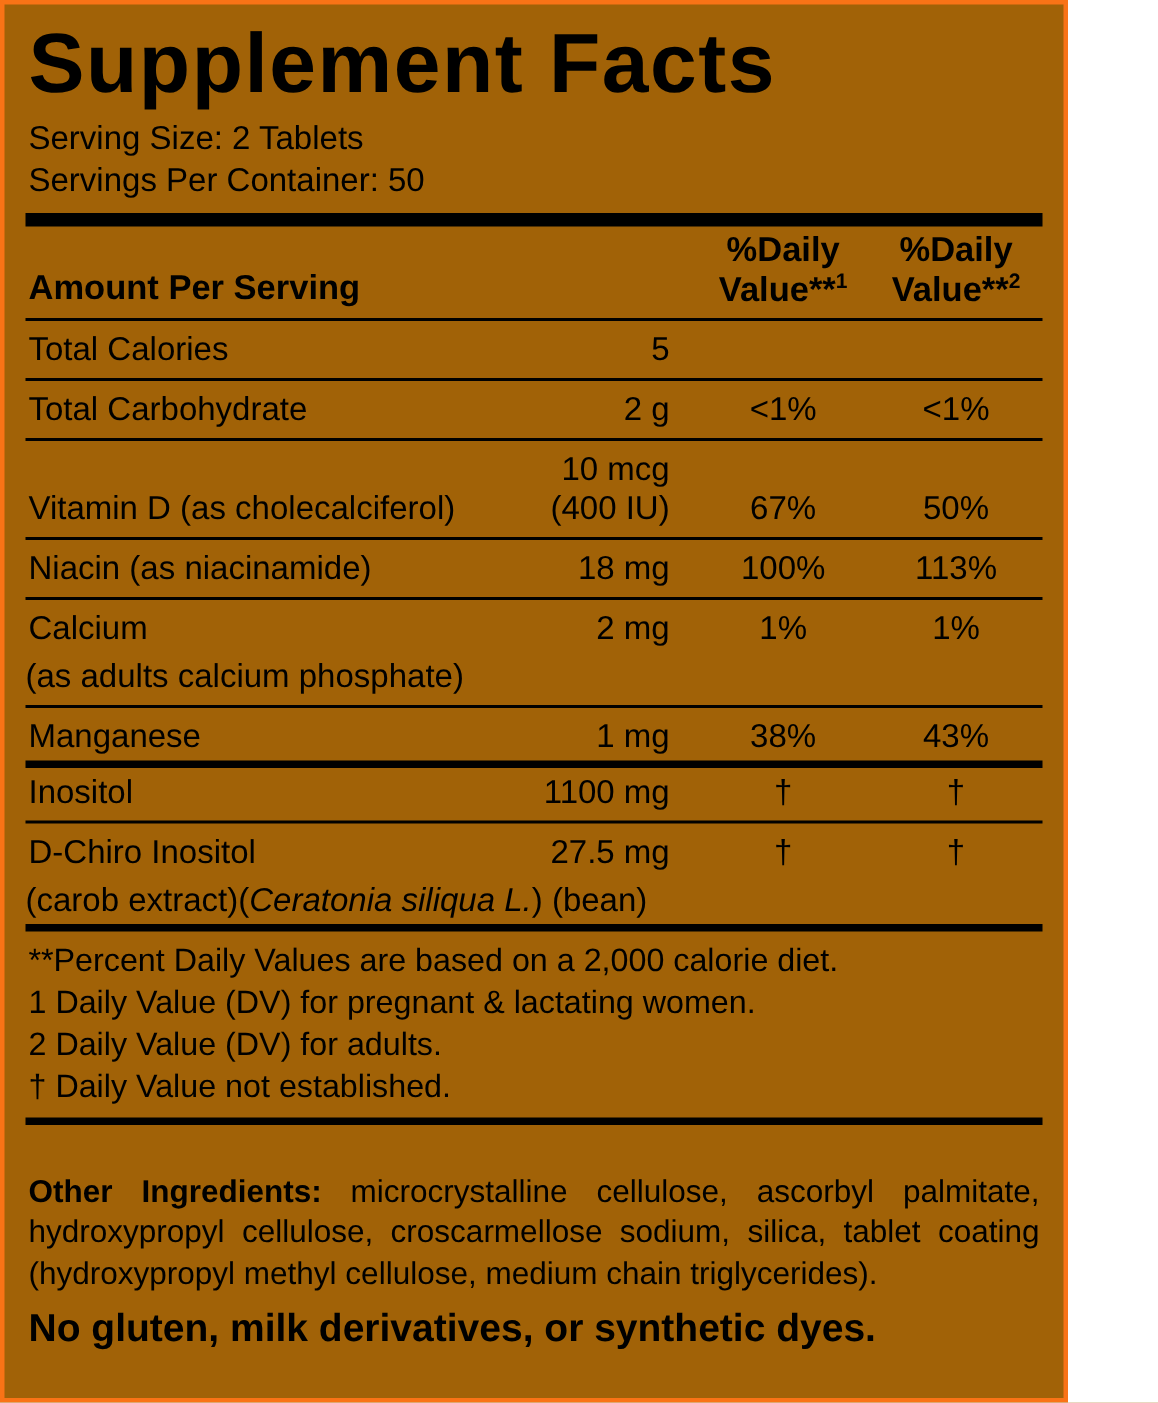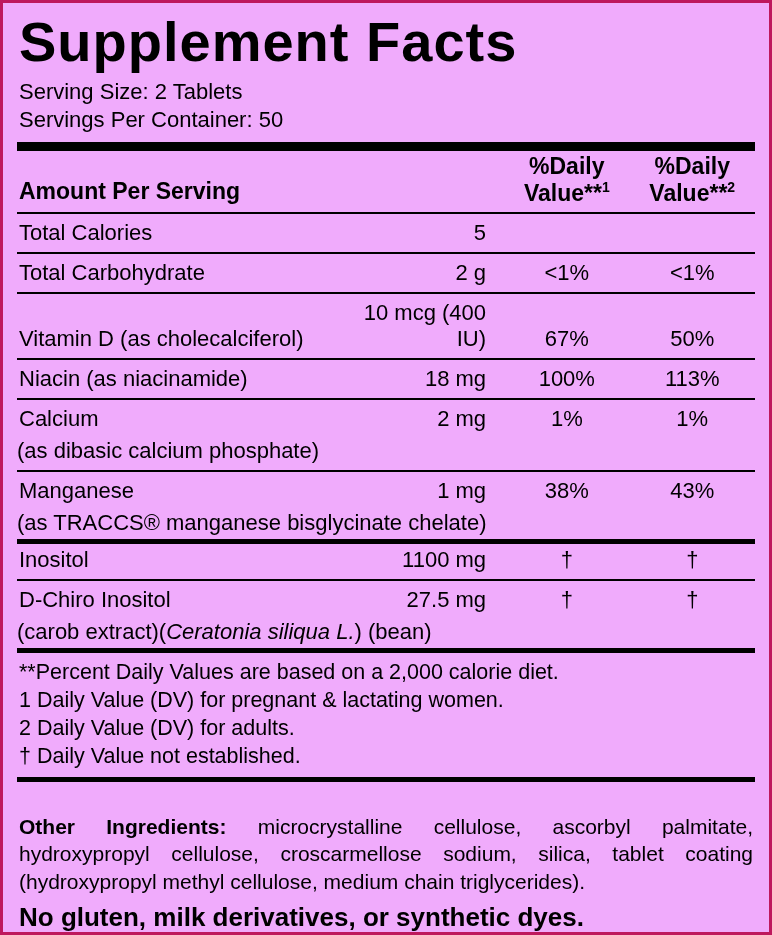--- a/index.html
+++ b/index.html
@@ -5,25 +5,25 @@
   html, body {
     margin: 0;
     padding: 0;
     background: #ffffff;
   }
   body {
     font-family: "Liberation Sans", sans-serif;
     color: #000000;
   }
   .panel {
-    width: 772px;
+    width: 712px;
     height: 935px;
     box-sizing: border-box;
-    background: #f0abfc;
-    border: 3px solid #be185d;
+    background: #a16207;
+    border: 3px solid #f97316;
     padding: 6px 14px 0 14px;
     position: relative;
     overflow: hidden;
   }
   .title {
     font-size: 56px;
     font-weight: bold;
     letter-spacing: 1px;
     line-height: 1.05;
     margin: 4px 0 6px 2px;
@@ -195,36 +195,33 @@
           </td>
         </tr>
 
     <tr>
       <td class="col-name">Calcium</td>
       <td class="col-amt">2 mg</td>
       <td class="col-dv1">1%</td>
       <td class="col-dv2">1%</td>
     </tr>
     <tr class="subline">
-      <td class="sub-text" colspan="4">(as dibasic calcium phosphate)</td>
+      <td class="sub-text" colspan="4">(as adults calcium phosphate)</td>
     </tr>
     <tr class="sep">
           <td colspan="4">
             <div></div>
           </td>
         </tr>
 
     <tr>
       <td class="col-name">Manganese</td>
       <td class="col-amt">1 mg</td>
       <td class="col-dv1">38%</td>
       <td class="col-dv2">43%</td>
-    </tr>
-    <tr class="subline">
-      <td class="sub-text" colspan="4">(as TRACCS® manganese bisglycinate chelate)</td>
     </tr>
   </tbody>
     </table>
 
   <div class="rule-med"></div>
 
   <table class="facts">
     <tbody>
         <tr>
       <td class="col-name">Inositol</td>

